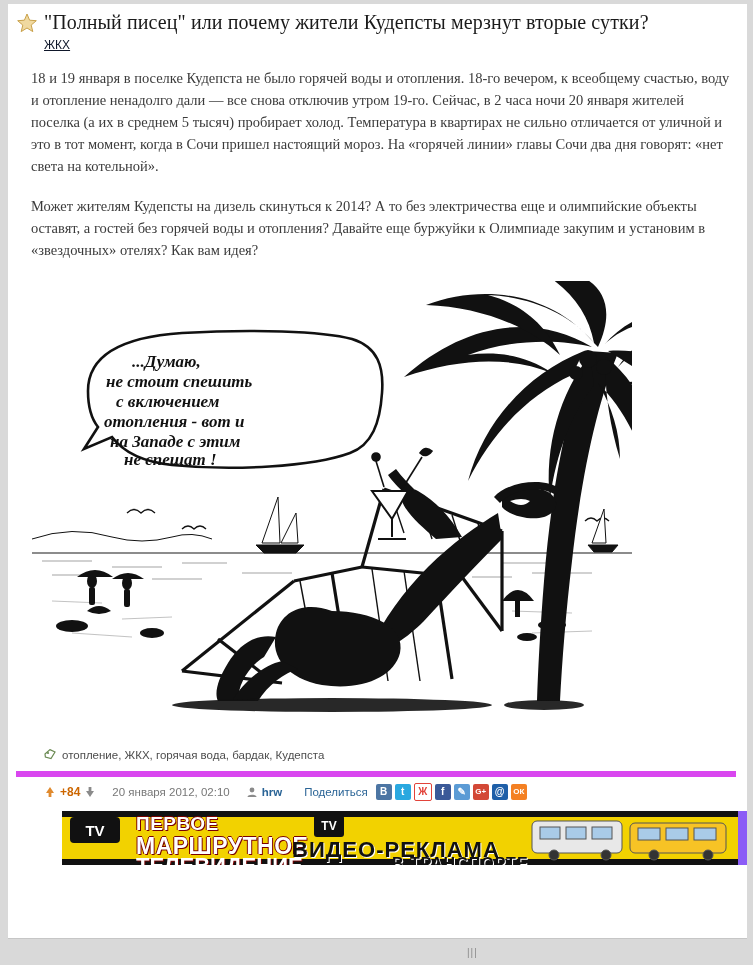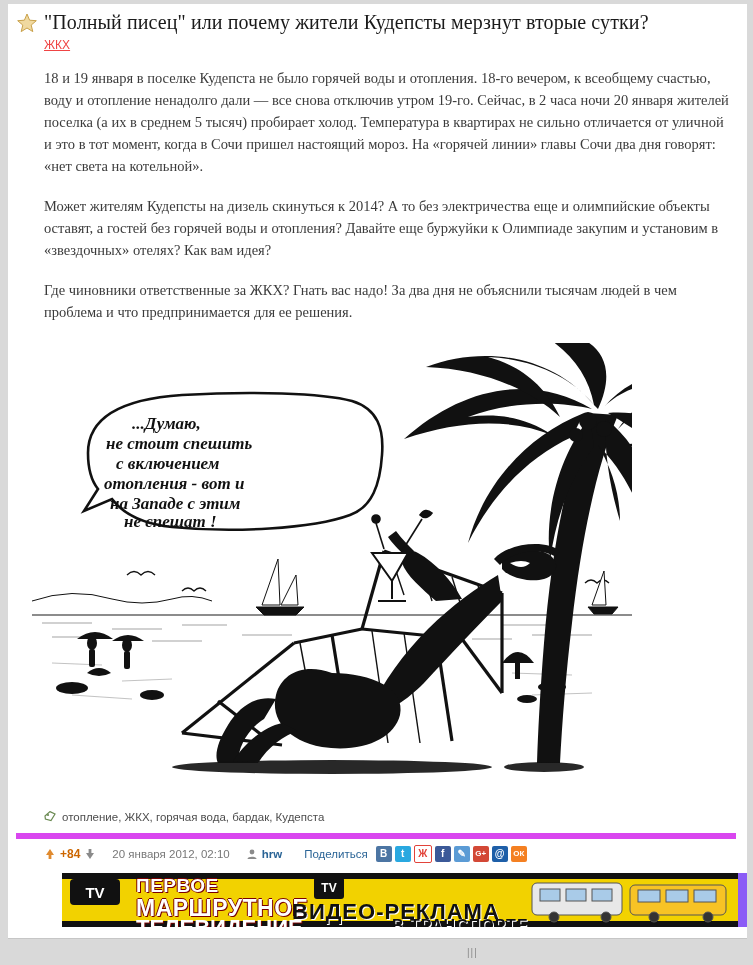--- a/index.html
+++ b/index.html
@@ -57,27 +57,27 @@
     font-weight: normal;
     color: #1a1a1a;
     margin: 0;
     letter-spacing: 0.1px;
   }
   .post-category {
     display: inline-block;
     margin-top: 4px;
     font-family: "Liberation Sans", sans-serif;
     font-size: 12px;
-    color: #ef4444;
+    color: #0f172a;
     text-decoration: underline;
     cursor: pointer;
   }
   
   .post-body {
-    padding: 14px 14px 0 36px;
+    padding: 14px 14px 0 23px;
   }
   .post-body p {
     margin: 0 0 18px 0;
     font-family: "Liberation Serif", serif;
     font-size: 14.5px;
     line-height: 22px;
     color: #3b3b3b;
     text-align: left;
   }
   
@@ -309,21 +309,20 @@
     </span>
     <div class="title-block">
       <h1 class="post-title">"Полный писец" или почему жители Кудепсты мерзнут вторые сутки?</h1>
       <a class="post-category">ЖКХ</a>
     </div>
   </div>
 
   <div class="post-body">
     <p>18 и 19 января в поселке Кудепста не было горячей воды и отопления. 18-го вечером, к всеобщему счастью, воду и отопление ненадолго дали — все снова отключив утром 19-го. Сейчас, в 2 часа ночи 20 января жителей поселка (а их в среднем 5 тысяч) пробирает холод. Температура в квартирах не сильно отличается от уличной и это в тот момент, когда в Сочи пришел настоящий мороз. На «горячей линии» главы Сочи два дня говорят: «нет света на котельной».</p>
     <p>Может жителям Кудепсты на дизель скинуться к 2014? А то без электричества еще и олимпийские объекты оставят, а гостей без горячей воды и отопления? Давайте еще буржуйки к Олимпиаде закупим и установим в «звездочных» отелях? Как вам идея?</p>
-    <p>Где чиновники ответственные за ЖКХ? Гнать вас надо! За два дня не объяснили тысячам людей в чем проблема и что предпринимается для ее решения.</p>
   </div>
 
   <div class="illustration-wrap">
     <div class="illustration">
       <svg width="600" height="450" viewBox="0 0 600 450">
         <rect x="0" y="0" width="600" height="450" fill="#ffffff"></rect>
 
         <line x1="0" y1="272" x2="600" y2="272" stroke="#1a1a1a" stroke-width="1.2"></line>
 
         <g stroke="#444" stroke-width="0.7" opacity="0.7">

